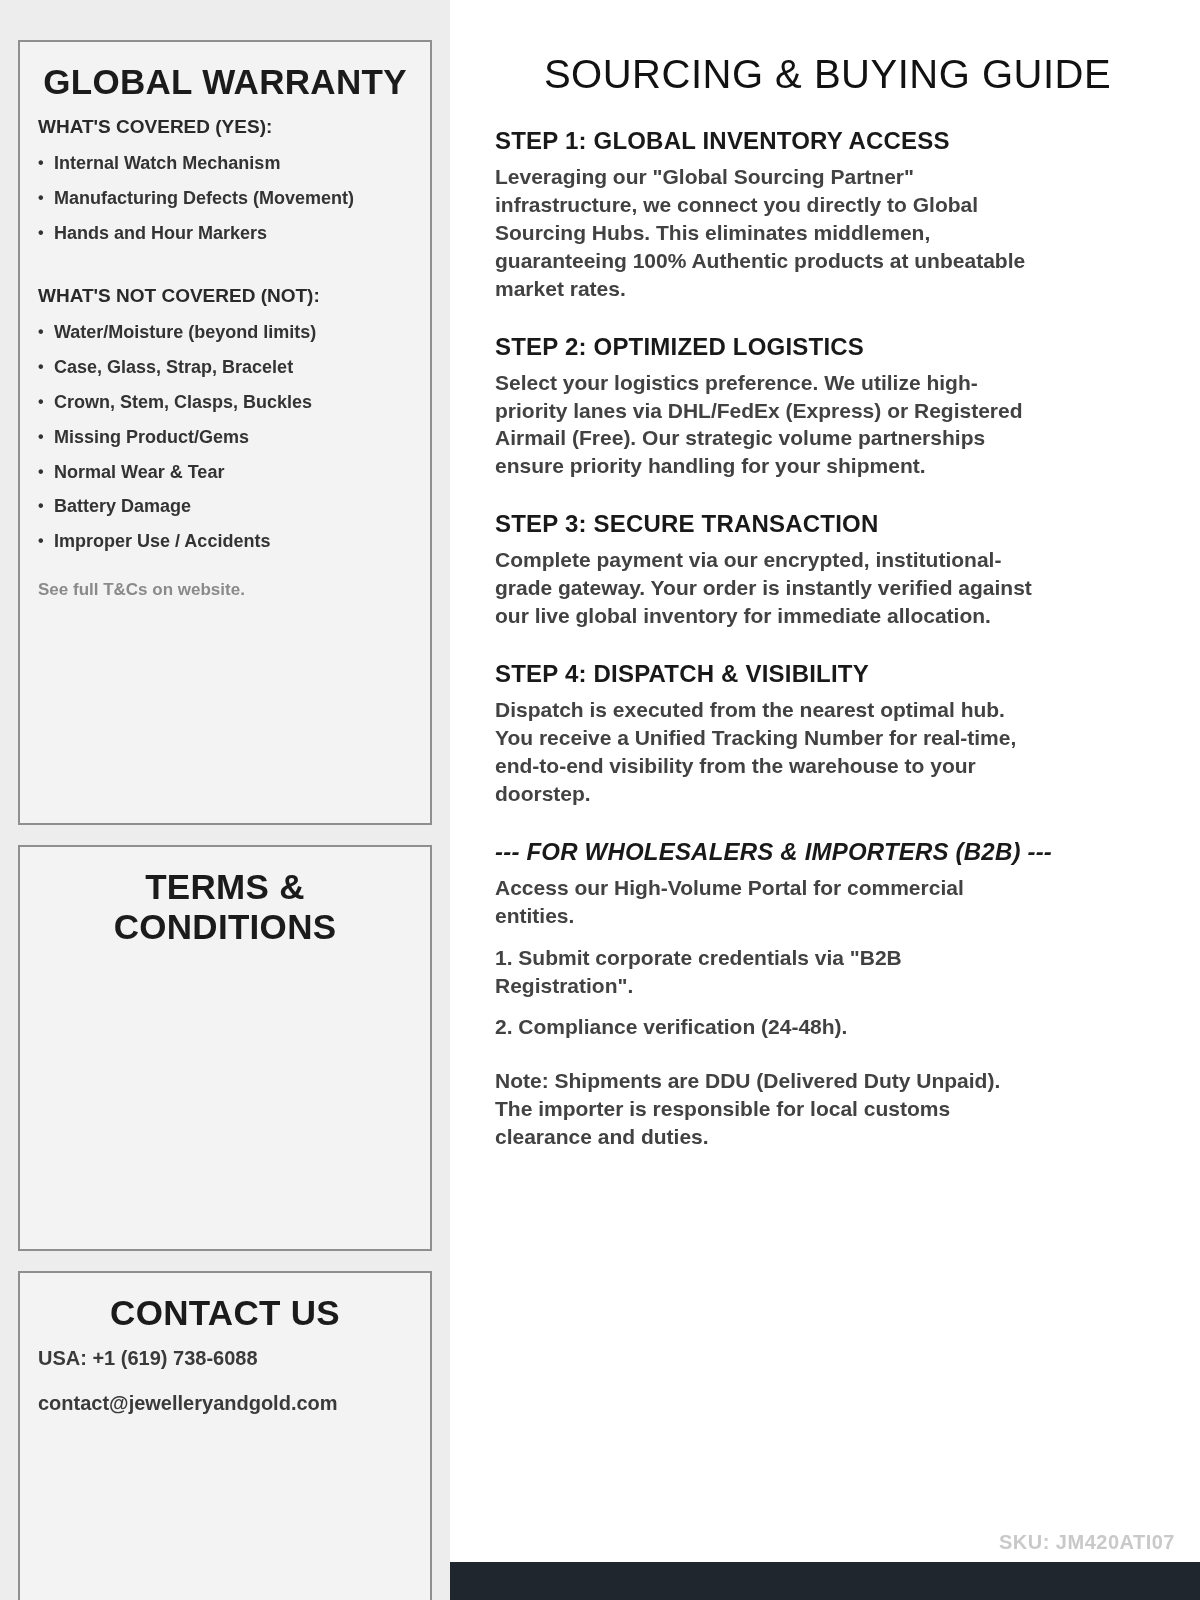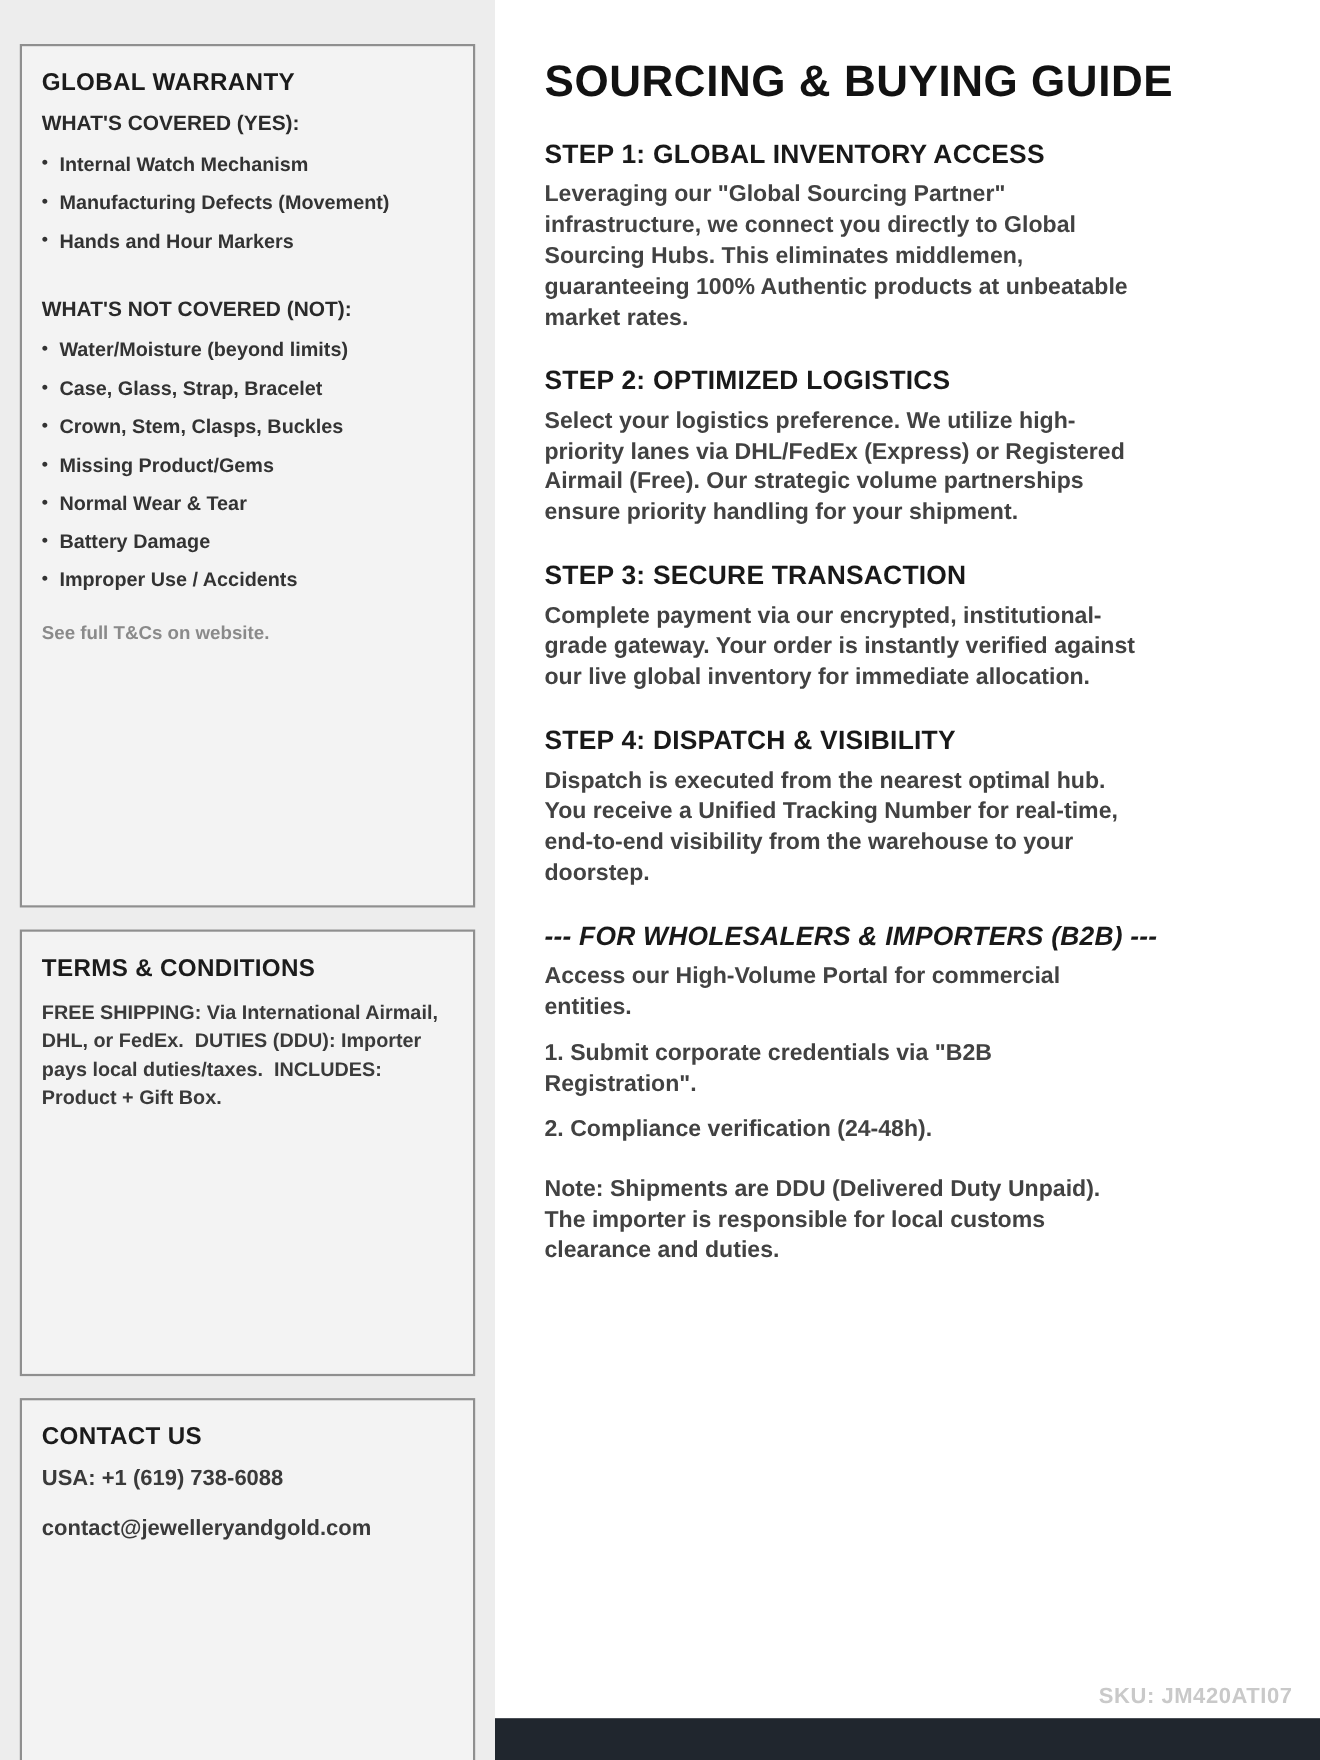--- a/index.html
+++ b/index.html
@@ -27,25 +27,26 @@
     background: #f3f3f3;
     border: 2px solid #8f8f8f;
     padding: 20px 18px;
     margin-bottom: 20px;
   }
   .box-warranty { height: 785px; }
   .box-terms    { height: 406px; }
   .box-contact  { height: 348px; }
 
   .box h2 {
-    font-size: 22px;
+    font-size: 35px;
     font-weight: bold;
     color: #1b1b1b;
     letter-spacing: 0.3px;
     margin-bottom: 14px;
+    text-align: center;
   }
   .box h3 {
     font-size: 19px;
     font-weight: bold;
     color: #2a2a2a;
     margin-bottom: 16px;
   }
   .box h3.spaced { margin-top: 42px; }
 
   ul.bullet-list { list-style: none; }
@@ -91,24 +92,24 @@
 
   
   .main {
     position: absolute;
     left: 450px; top: 0; right: 0; bottom: 0;
     background: #ffffff;
     padding: 52px 40px 0 45px;
   }
   .main-title {
     font-size: 40px;
-    font-weight: bold;
+    font-weight: normal;
     letter-spacing: 0.5px;
     color: #121212;
-    text-align: left;
+    text-align: center;
     margin-bottom: 26px;
   }
   .step h3, .b2b-heading {
     font-size: 24px;
     font-weight: bold;
     color: #191919;
     margin: 30px 0 8px 0;
     letter-spacing: 0.2px;
   }
   .step p, .b2b p {
@@ -165,21 +166,20 @@
         <li>Normal Wear &amp; Tear</li>
         <li>Battery Damage</li>
         <li>Improper Use / Accidents</li>
       </ul>
 
       <div class="footnote">See full T&amp;Cs on website.</div>
     </section>
 
     <section class="box box-terms">
       <h2>TERMS &amp; CONDITIONS</h2>
-      <div class="terms-body">FREE SHIPPING: Via International Airmail, DHL, or FedEx.  DUTIES (DDU): Importer pays local duties/taxes.  INCLUDES: Product + Gift Box.</div>
     </section>
 
     <section class="box box-contact">
       <h2>CONTACT US</h2>
       <div class="contact-line">USA: +1 (619) 738-6088</div>
       <div class="contact-line">contact@jewelleryandgold.com</div>
     </section>
 
   </aside>
 

